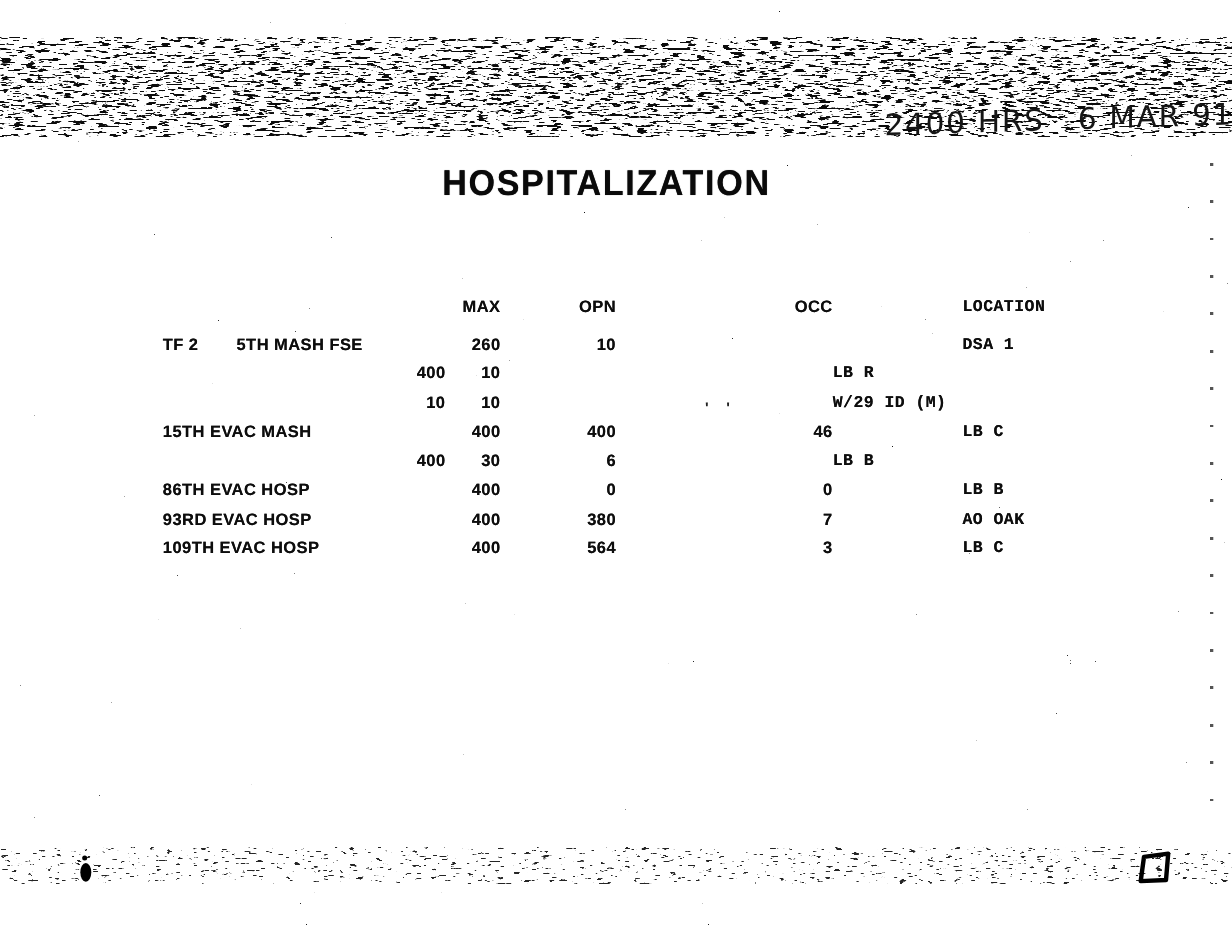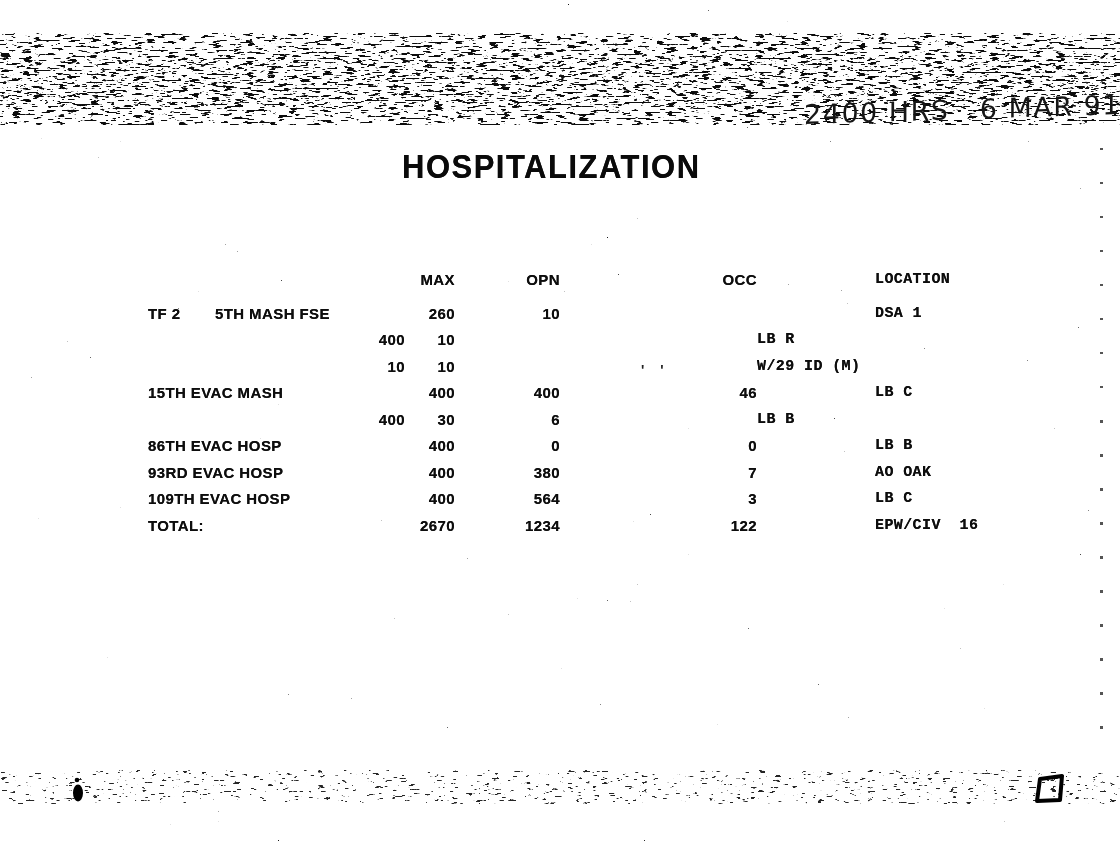--- a/index.html
+++ b/index.html
@@ -161,24 +161,16 @@
 
   <div class="tr">
     <span class="td"><span>109TH EVAC HOSP</span></span>
     <span class="td num">400</span>
     <span class="td num">564</span>
     <span class="td num">3</span>
     <span class="td"></span>
     <span class="td loc">LB C</span>
   </div>
 
-  <div class="tr">
-    <span class="td">TOTAL:</span>
-    <span class="td num">2670</span>
-    <span class="td num">1234</span>
-    <span class="td num">122</span>
-    <span class="td"></span>
-    <span class="td loc">EPW/CIV  16</span>
-  </div>
 
 </div>
 
 <div id="stray-quotes">' '</div>
 
 </body></html>

